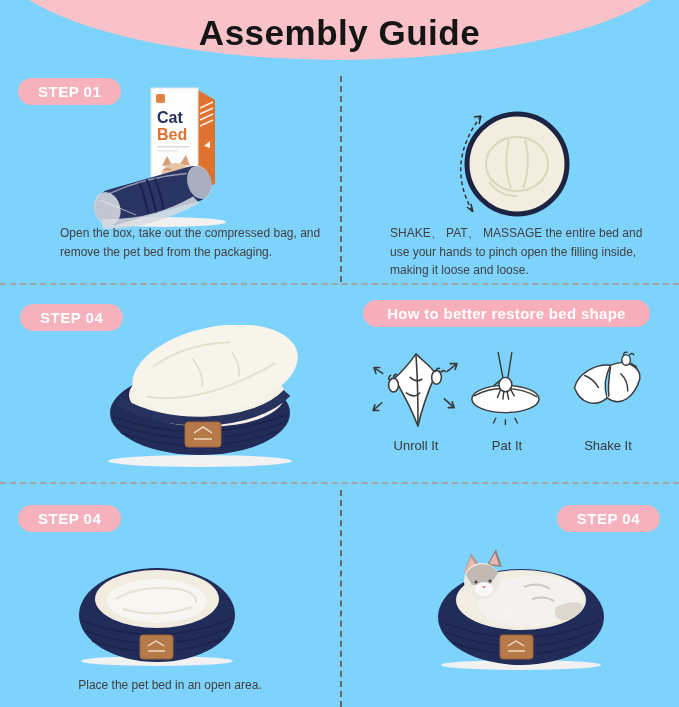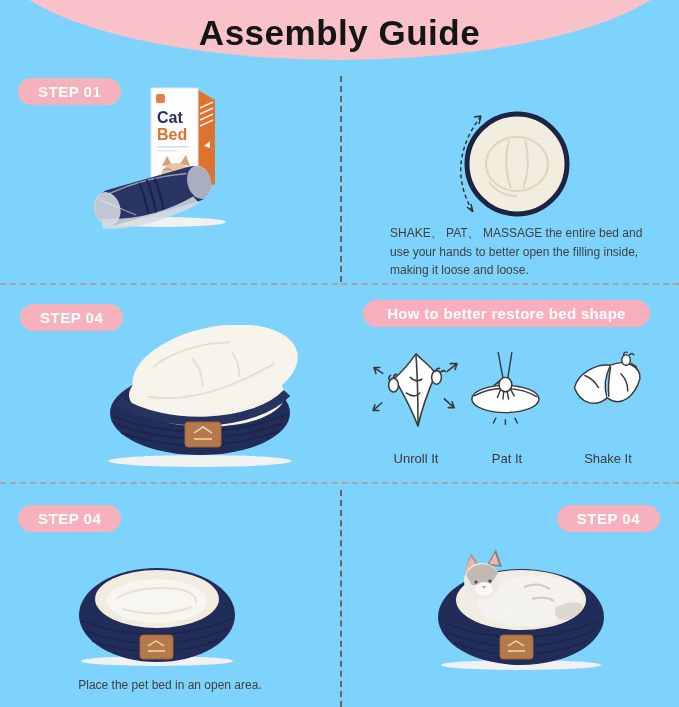--- a/index.html
+++ b/index.html
@@ -16,21 +16,21 @@
   .banner{position:absolute;left:363px;top:300px;width:287px;height:27px;line-height:27px;
           border-radius:15px;background:#f9aebb;color:#fff;font-weight:bold;font-size:15px;
           text-align:center;letter-spacing:.3px;}
   
   .caption{position:absolute;font-size:12px;line-height:18.5px;color:#414141;}
   
   .hdiv{position:absolute;left:0;width:679px;height:0;border-top:2px dashed #a4a4a4;}
   .vdiv{position:absolute;width:0;border-left:2px dashed #676767;}
   .ill{position:absolute;}
   .howto-fig{position:absolute;text-align:center;}
-  .howto-label{font-size:13px;color:#3a3a3a;margin-top:13px;}
+  .howto-label{font-size:13px;color:#3a3a3a;margin-top:0;}
 </style>
 </head>
 <body>
 
 <div class="page">
 
   <div class="dome"></div>
   <div class="title">Assembly Guide</div>
 
   <div class="hdiv" style="top:283px"></div>
@@ -73,38 +73,39 @@
       <path d="M6,126 Q50,142 100,130 L104,138 Q48,150 4,136 Z" fill="#d7dae0" opacity="0.85"></path>
       <path d="M20,104 Q60,98 100,106" stroke="#ffffff" stroke-width="1.5" fill="none" opacity="0.5"></path>
       <g stroke="#1a2350" stroke-width="2">
         <path d="M52,102 q2,16 0,32"></path>
         <path d="M60,101 q2,17 0,34"></path>
         <path d="M68,102 q2,16 0,32"></path>
       </g>
       <path d="M10,108 L40,132" stroke="#ffffff" stroke-width="1.2" opacity="0.5"></path>
     </g>
   </svg>
+  <div class="caption" style="left:60px;top:224px;width:262px">Open the box, take out the compressed bag, and remove the pet bed from the packaging.</div>
 
   <svg class="ill" style="left:437px;top:98px" width="137" height="135" viewBox="0 0 137 135">
 
     <g stroke="#2e2e2e" stroke-width="1.4" fill="none">
       <path d="M44,18 Q8,66 36,114" stroke-dasharray="4 3"></path>
       <path d="M44,18 L37,19 M44,18 L42,26"></path>
       <path d="M36,114 L30,109 M36,114 L34,106"></path>
     </g>
 
     <circle cx="80" cy="66" r="50" fill="#f2edde" stroke="#1c2442" stroke-width="5"></circle>
     <g stroke="#ddd5bd" stroke-width="2" fill="none">
       <ellipse cx="80" cy="66" rx="31" ry="27"></ellipse>
       <path d="M72,42 C68,58 68,74 74,90"></path>
       <path d="M88,42 C92,58 92,74 86,90"></path>
       <path d="M52,84 q10,14 28,14"></path>
     </g>
   </svg>
-  <div class="caption" style="left:390px;top:224px;width:268px">SHAKE、 PAT、 MASSAGE the entire bed and use your hands to better open the filling inside, making it loose and loose.</div>
+  <div class="caption" style="left:390px;top:224px;width:268px">SHAKE、 PAT、 MASSAGE the entire bed and use your hands to pinch open the filling inside, making it loose and loose.</div>
 
   <div class="badge" style="left:20px;top:304px">STEP 04</div>
   <svg class="ill" style="left:95px;top:325px" width="210" height="152" viewBox="0 0 210 152">
     <ellipse cx="105" cy="136" rx="92" ry="6" fill="#f2f2f2"></ellipse>
 
     <ellipse cx="105" cy="88" rx="90" ry="42" fill="#222c58"></ellipse>
     <g stroke="#1a2348" stroke-width="1.6" fill="none" opacity="0.9">
       <path d="M22,100 Q105,128 188,98"></path>
       <path d="M18,92 Q105,122 192,90"></path>
       <path d="M26,108 Q105,134 184,106"></path>

